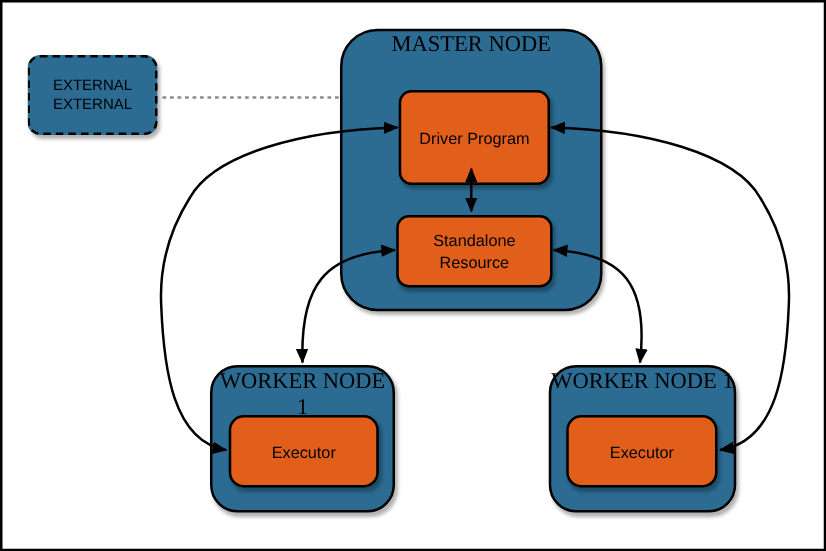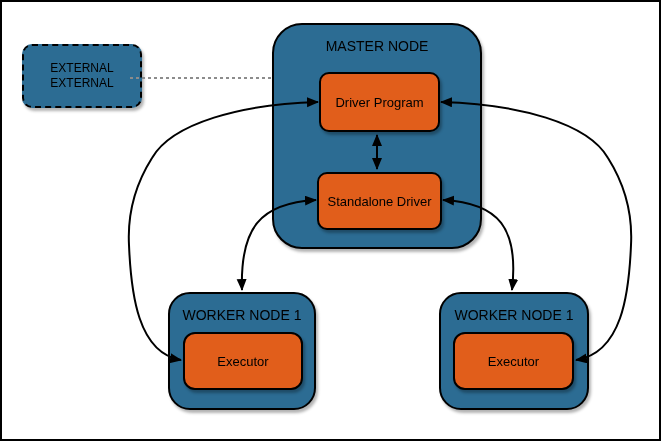--- a/index.html
+++ b/index.html
@@ -27,35 +27,35 @@
     border:2px solid var(--outline,#000);
     border-radius:10px;
     box-shadow:2px 3px 3px rgba(0,0,0,0.3);
     display:flex;flex-direction:column;
     align-items:center;justify-content:center;
     text-align:center;
     font-size:13px;line-height:17px;color:#000;
   }
   .node-title{
     text-align:center;
-    font-size:14px;
-    padding-top:13px;
+    font-size:18px;
     color:#000;
+    font-family:Liberation Serif, serif;
   }
   #external-storage{
-    left:20px;top:42px;width:120px;height:64px;
+    left:20px;top:42px;width:104px;height:64px;
     border-radius:10px;
     border-style:dashed;
     display:flex;flex-direction:column;
     align-items:center;justify-content:center;
     text-align:center;
     font-size:12px;line-height:15px;
   }
   #master-node{left:270px;top:21px;width:210px;height:226px;border-radius:30px;}
-  #driver-program{left:317px;top:70px;width:121px;height:60px;}
+  #driver-program{left:317px;top:70px;width:121px;height:76px;}
   #resource-manager{left:315px;top:170px;width:125px;height:58px;}
   #worker-node-left{left:166px;top:290px;width:148px;height:118px;border-radius:22px;}
   #executor-left{left:181px;top:330px;width:120px;height:58px;border-radius:12px;}
   #worker-node-right{left:437px;top:290px;width:150px;height:118px;border-radius:22px;}
   #executor-right{left:451px;top:330px;width:121px;height:58px;border-radius:12px;}
   #edges-layer{
     position:absolute;left:0;top:0;width:661px;height:441px;
     pointer-events:none;
   }
   .edge{fill:none;stroke:var(--arrow,#000);stroke-width:2;}
@@ -74,21 +74,21 @@
 
   <div id="master-node" class="node">
     <div class="node-title">MASTER NODE</div>
   </div>
 
   <div id="driver-program" class="component">
     <span>Driver Program</span>
   </div>
 
   <div id="resource-manager" class="component">
-    <span>Standalone Driver</span>
+    <span>Standalone Resource</span>
   </div>
 
   <div id="worker-node-left" class="node">
     <div class="node-title">WORKER NODE 1</div>
   </div>
   <div id="executor-left" class="component">
     <span>Executor</span>
   </div>
 
   <div id="worker-node-right" class="node">

